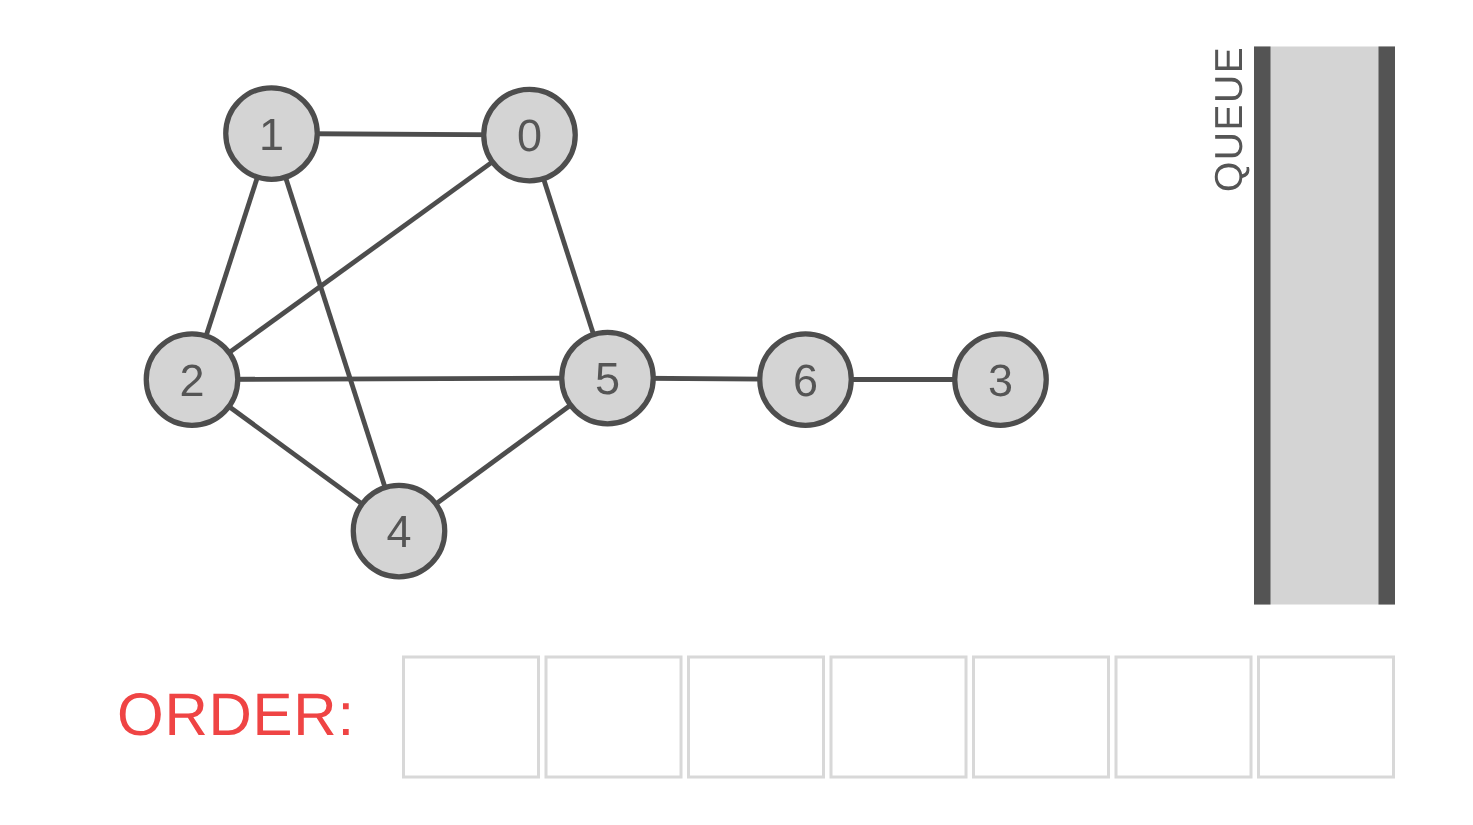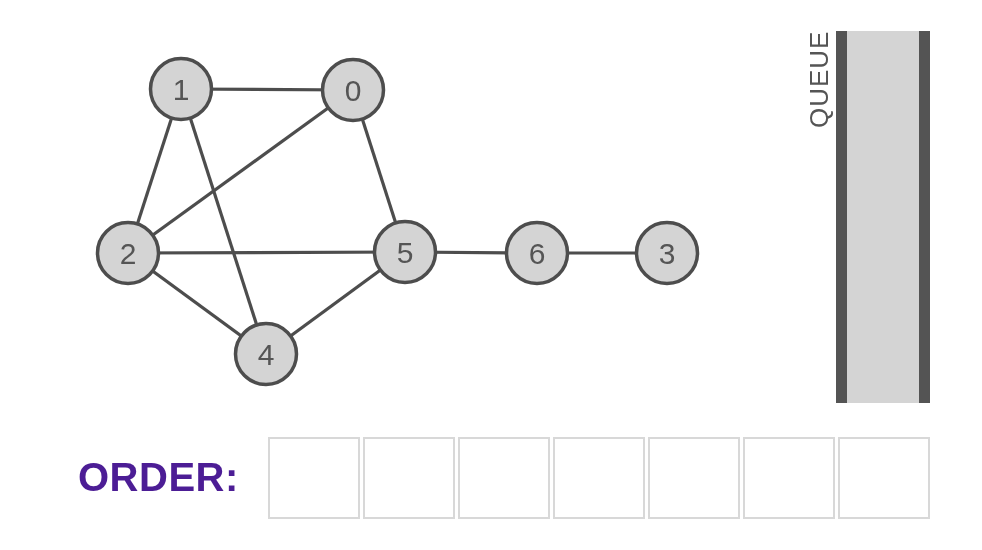--- a/index.html
+++ b/index.html
@@ -60,22 +60,22 @@
     font-size: 26px;
     letter-spacing: 1px;
     color: #555555;
     white-space: nowrap;
   }
   .order-label {
     position: absolute;
     left: 78px;
     top: 455px;
     font-size: 40px;
-    font-weight: 700;
-    color: #4c1d95;
+    font-weight: 400;
+    color: #ef4444;
     letter-spacing: 0.5px;
   }
   .order-slots {
     position: absolute;
     left: 268px;
     top: 437px;
     display: flex;
     gap: 3px;
   }
   .order-slot {

